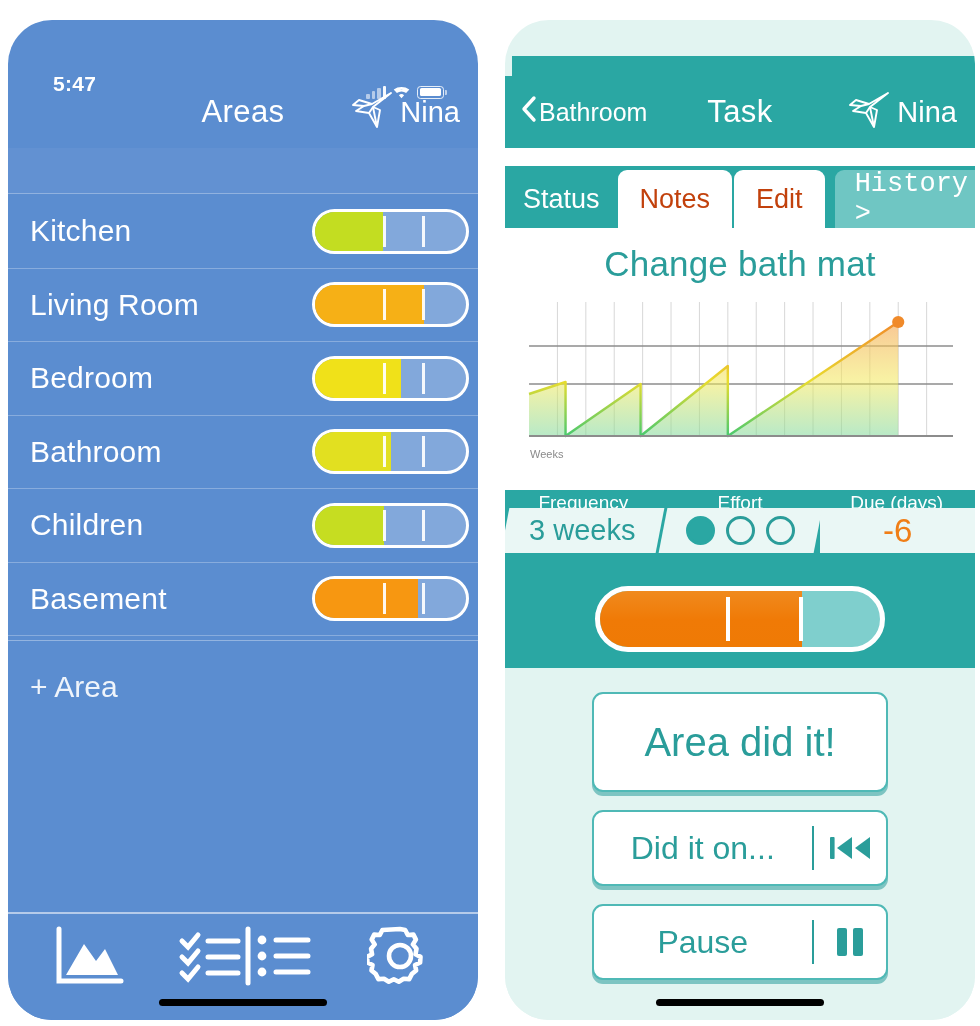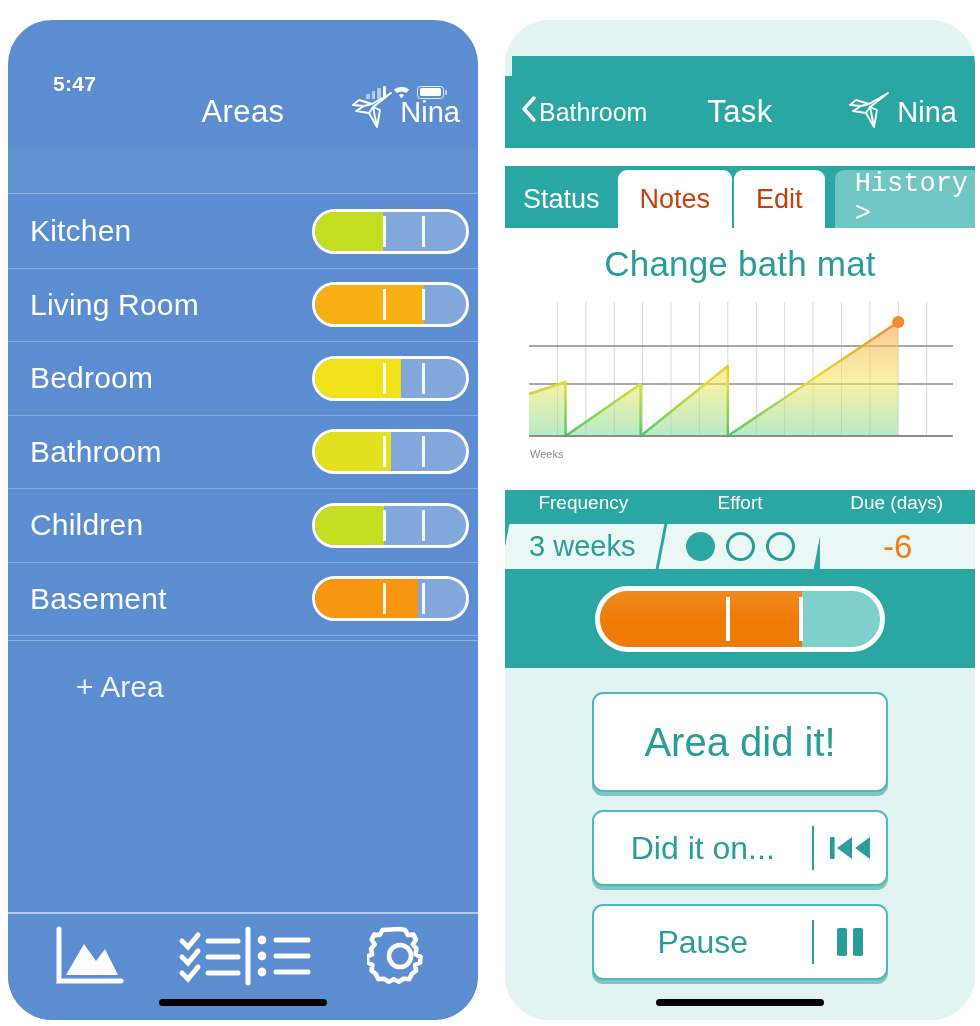--- a/index.html
+++ b/index.html
@@ -90,21 +90,21 @@
   .pill .fill { position: absolute; left: 0; top: 0; bottom: 0; }
   .pill .tick {
     position: absolute; top: 4px; bottom: 4px; width: 2.6px;
     background: #fff; opacity: .92;
   }
   .pill .tick.t1 { left: 45%; }
   .pill .tick.t2 { left: 71%; }
 
   #phone-left .add-row {
     position: absolute; top: 620px; left: 0; right: 0; height: 92px;
-    display: flex; align-items: center; padding-left: 68px;
+    display: flex; align-items: center; padding-left: 22px;
     border-top: 1.5px solid rgba(255,255,255,.34);
   }
   #phone-left .add-row span { font-size: 30px; color: rgba(255,255,255,.9); font-weight: 300; }
 
   
   #phone-left .tabbar {
     position: absolute; left: 0; right: 0; bottom: 0; height: 108px;
     border-top: 2px solid rgba(255,255,255,.55);
     background: #5b8dd0;
     display: flex; align-items: center; justify-content: space-around;
@@ -153,21 +153,21 @@
   .chart-xlabel {
     position: absolute; left: 3px; top: 150px;
     font-size: 11px; color: #8a8a8a;
   }
 
   
   #phone-right .stats {
     position: absolute; top: 470px; left: 0; right: 0; height: 80px;
     background: #2aa7a3;
   }
-  .stats-head { display: flex; height: 34px; }
+  .stats-head { display: flex; height: 18px; }
   .stats-head div {
     flex: 1; text-align: center; color: #fff; font-size: 19px; font-weight: 300;
     padding-top: 2px;
   }
   .stats-body { display: flex; height: 45px; gap: 0; }
   .stat-cell {
     flex: 1; background: #eaf7f5; display: flex; align-items: center; justify-content: center;
   }
   .stat-cell.skew-r { transform: skewX(-11deg); margin-right: 3px; }
   .stat-cell.skew-b { transform: skewX(-11deg); margin-right: 3px; }

